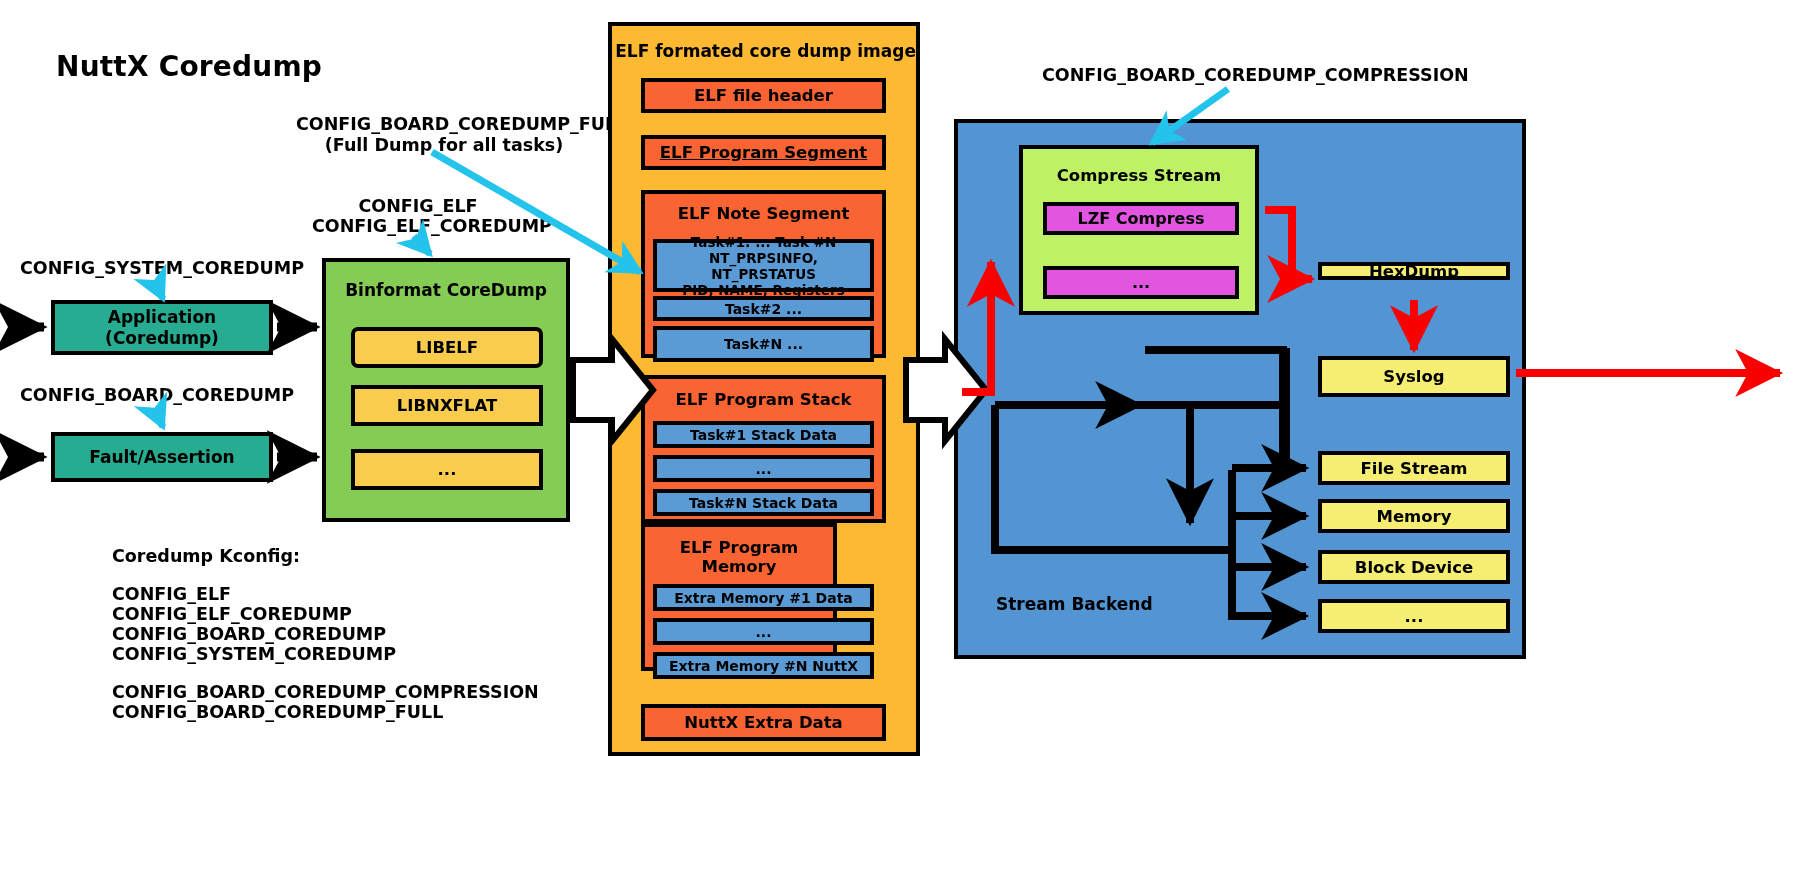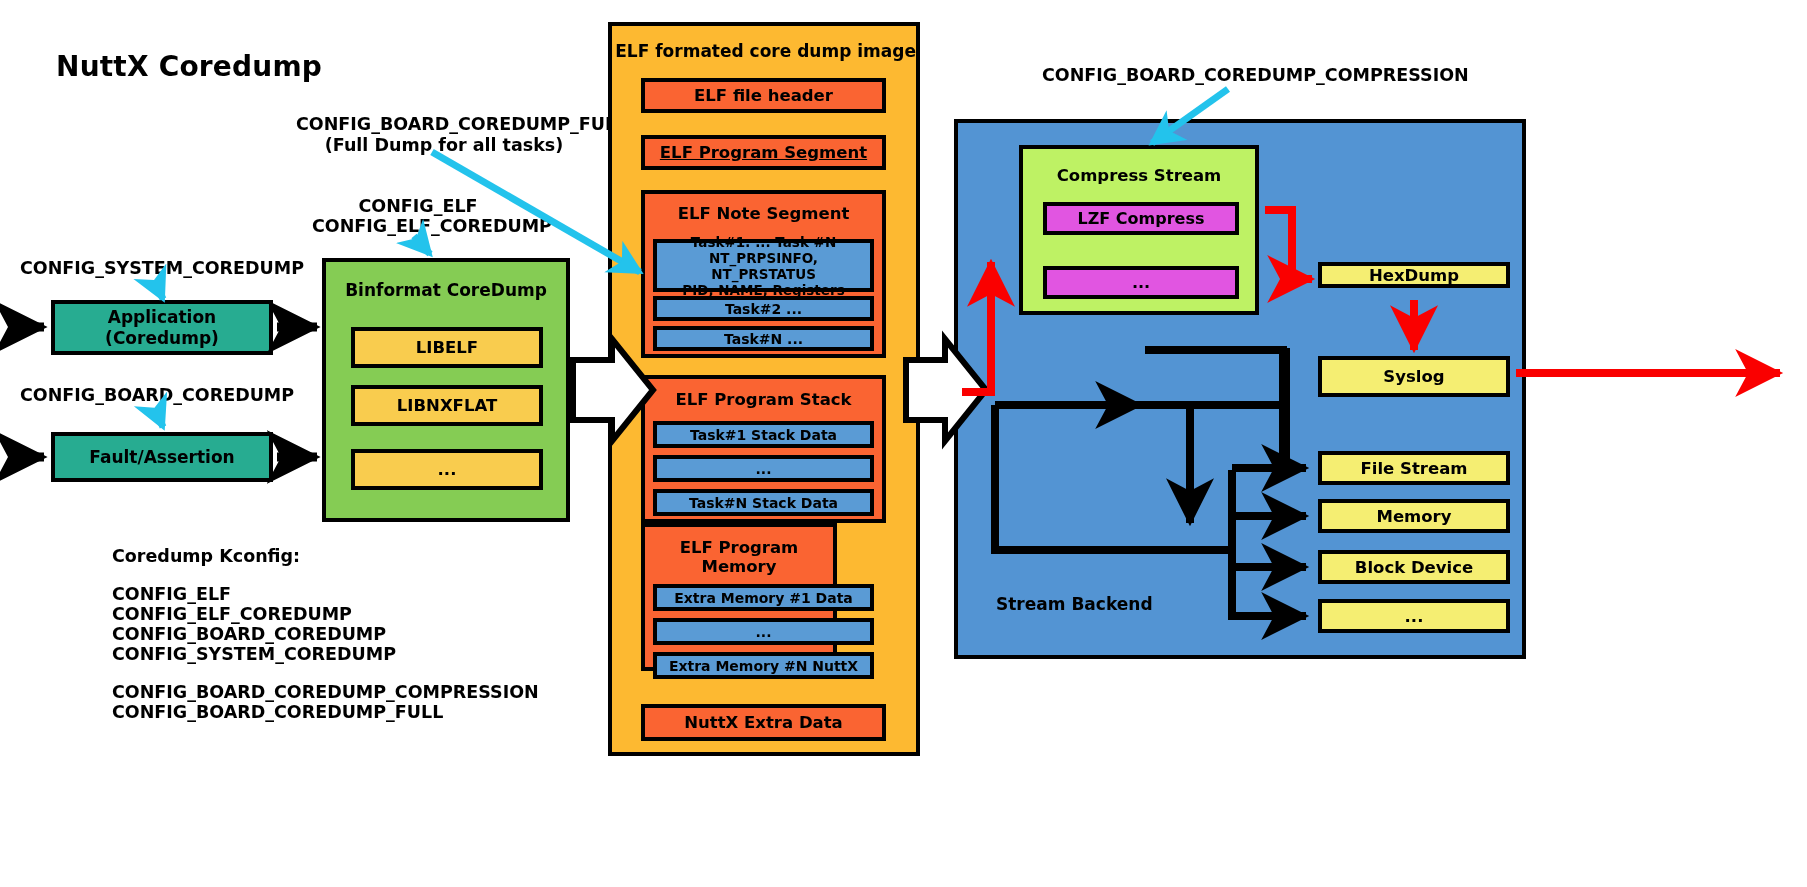--- a/index.html
+++ b/index.html
@@ -80,21 +80,21 @@
     <span>(Coredump)</span>
   </div>
 
   <div class="abs box teal" style="left:51px; top:432px; width:222px; height:50px; font-size:17px;">
     <span>Fault/Assertion</span>
   </div>
 
   <div class="abs box green" style="left:322px; top:258px; width:248px; height:264px; display:block;">
     <div class="box-title" style="top:18px; font-size:17px;">Binformat CoreDump</div>
   </div>
-  <div class="abs box yellow-inner" style="left:351px; top:327px; width:192px; height:41px; font-size:16.5px;">
+  <div class="abs box yellow-inner" style="left:351px; top:327px; width:192px; height:41px; font-size:16.5px;border-radius:7px;">
     <span>LIBELF</span>
   </div>
   <div class="abs box yellow-inner" style="left:351px; top:385px; width:192px; height:41px; font-size:16.5px;">
     <span>LIBNXFLAT</span>
   </div>
   <div class="abs box yellow-inner" style="left:351px; top:449px; width:192px; height:41px; font-size:16.5px;">
     <span>...</span>
   </div>
 
   <div class="abs kconfig-head" style="left:112px; top:546px;">Coredump Kconfig:</div>
@@ -121,21 +121,21 @@
     <div class="box-title" style="top:10px; font-size:16.5px;">ELF Note Segment</div>
   </div>
   <div class="abs box blue-chip" style="left:653px; top:239px; width:221px; height:53px; flex-direction:column; font-size:13.5px; line-height:16px;">
     <span>Task#1: ... Task #N</span>
     <span>NT_PRPSINFO, NT_PRSTATUS</span>
     <span>PID, NAME, Registers</span>
   </div>
   <div class="abs box blue-chip" style="left:653px; top:296px; width:221px; height:25px; font-size:14px;">
     <span>Task#2 ...</span>
   </div>
-  <div class="abs box blue-chip" style="left:653px; top:326px; width:221px; height:25px; font-size:14px;">
+  <div class="abs box blue-chip" style="left:653px; top:326px; width:221px; height:36px; font-size:14px;">
     <span>Task#N ...</span>
   </div>
 
   <div class="abs box orange-inner" style="left:641px; top:375px; width:245px; height:148px; display:block;">
     <div class="box-title" style="top:11px; font-size:16.5px;text-align:center;">ELF Program Stack</div>
   </div>
   <div class="abs box blue-chip" style="left:653px; top:421px; width:221px; height:27px; font-size:14px;">
     <span>Task#1 Stack Data</span>
   </div>
   <div class="abs box blue-chip" style="left:653px; top:455px; width:221px; height:27px; font-size:14px;">
@@ -169,21 +169,21 @@
   <div class="abs box cyanbox" style="left:1019px; top:145px; width:240px; height:170px; display:block;">
     <div class="box-title" style="top:17px; font-size:16.5px;">Compress Stream</div>
   </div>
   <div class="abs box magenta" style="left:1043px; top:202px; width:196px; height:33px; font-size:16px;">
     <span>LZF Compress</span>
   </div>
   <div class="abs box magenta" style="left:1043px; top:266px; width:196px; height:33px; font-size:16px;">
     <span>...</span>
   </div>
 
-  <div class="abs box yellowbox" style="left:1318px; top:262px; width:192px; height:26px; font-size:16.5px;">
+  <div class="abs box yellowbox" style="left:1318px; top:262px; width:192px; height:18px; font-size:16.5px;">
     <span>HexDump</span>
   </div>
   <div class="abs box yellowbox" style="left:1318px; top:356px; width:192px; height:41px; font-size:16.5px;">
     <span>Syslog</span>
   </div>
 
   <div class="abs box yellowbox" style="left:1318px; top:451px; width:192px; height:34px; font-size:16.5px;">
     <span>File Stream</span>
   </div>
   <div class="abs box yellowbox" style="left:1318px; top:499px; width:192px; height:34px; font-size:16.5px;">

